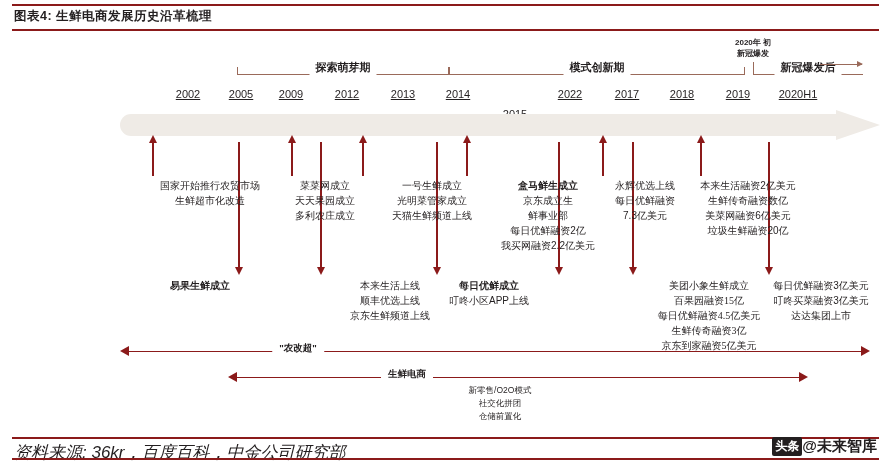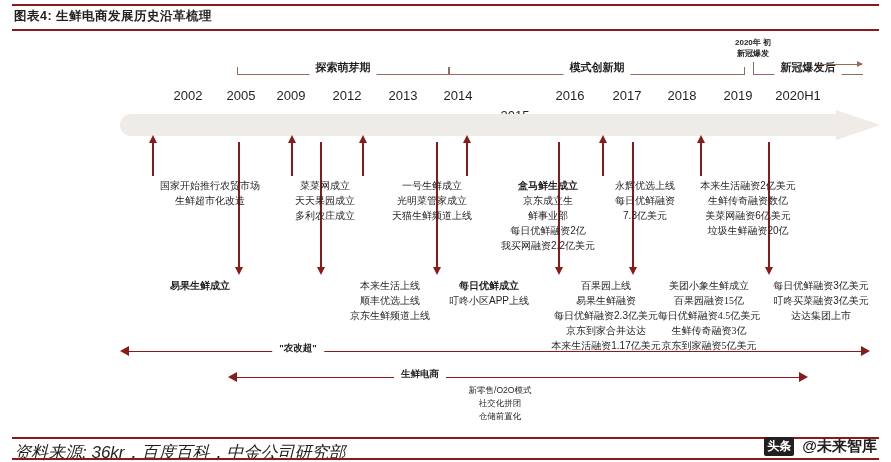--- a/index.html
+++ b/index.html
@@ -27,21 +27,21 @@
   
   .footer-rule-top{position:absolute;left:12px;top:437px;width:867px;height:1.5px;background:#8b1a1a;}
   .footer-rule-bottom{position:absolute;left:12px;top:458px;width:867px;height:2px;background:#8b1a1a;}
   .footer-text{
     position:absolute;left:14px;top:441px;
     font-size:17px;font-style:italic;color:#231f20;
   }
   .brand{
     position:absolute;right:14px;top:437px;
     font-size:15px;font-weight:bold;color:#231f20;
-    display:flex;align-items:flex-end;gap:8px;
+    display:flex;align-items:flex-end;gap:0;
   }
   .brand .tag{
     display:inline-block;background:#231f20;color:#fff;
     font-size:12px;font-weight:bold;padding:1px 3px;border-radius:2px;
   }
 
   
   .phase{position:absolute;height:20px;}
   .phase .bar{position:absolute;left:0;top:10px;width:100%;height:1px;background:#9a6a5a;}
   .phase .cap-l,.phase .cap-r{position:absolute;top:3px;width:1px;height:8px;background:#9a6a5a;}
@@ -58,22 +58,23 @@
   }
 
   
   .covid-note{
     position:absolute;text-align:center;font-size:8px;font-weight:bold;color:#231f20;line-height:1.35;
   }
   .covid-tick{position:absolute;width:1px;background:#9a6a5a;}
 
   
   .year{
-    position:absolute;top:88px;font-size:13px;color:#231f20;transform:translateX(-50%);
+    position:absolute;top:88px;font-size:11px;color:#231f20;transform:translateX(-50%);
     white-space:nowrap;
+    text-decoration:underline;
   }
 
   
   .grey-arrow{position:absolute;left:120px;top:110px;width:760px;height:30px;}
   .grey-arrow .body{
     position:absolute;left:0;top:4px;width:717px;height:22px;background:#efebe6;
     border-top-left-radius:11px;border-bottom-left-radius:11px;
   }
   .grey-arrow .head{
     position:absolute;left:716px;top:0px;width:0;height:0;
@@ -150,21 +151,21 @@
   </div>
   <div class="phase-arrow" style="left:820px;top:64px;width:42px;"></div>
 
   <div class="year" style="left:188px;">2002</div>
   <div class="year" style="left:241px;">2005</div>
   <div class="year" style="left:291px;">2009</div>
   <div class="year" style="left:347px;">2012</div>
   <div class="year" style="left:403px;">2013</div>
   <div class="year" style="left:458px;">2014</div>
   <div class="year" style="left:515px;margin-top:20px;">2015</div>
-  <div class="year" style="left:570px;">2016</div>
+  <div class="year" style="left:570px;">2022</div>
   <div class="year" style="left:627px;">2017</div>
   <div class="year" style="left:682px;">2018</div>
   <div class="year" style="left:738px;">2019</div>
   <div class="year" style="left:798px;">2020H1</div>
 
   <div class="grey-arrow">
     <div class="body"></div>
     <div class="head"></div>
   </div>
 
@@ -230,27 +231,20 @@
     <div class="bold">每日优鲜成立</div>
     <div>叮咚小区APP上线</div>
   </div>
 
   <div class="ev c" style="left:358px;top:278px;">
     <div>本来生活上线</div>
     <div>顺丰优选上线</div>
     <div>京东生鲜频道上线</div>
   </div>
 
-  <div class="ev c" style="left:574px;top:278px;">
-    <div>百果园上线</div>
-    <div>易果生鲜融资</div>
-    <div>每日优鲜融资2.3亿美元</div>
-    <div>京东到家合并达达</div>
-    <div>本来生活融资1.17亿美元</div>
-  </div>
 
   <div class="ev c" style="left:677px;top:278px;font-family:Liberation Serif, serif;">
     <div>美团小象生鲜成立</div>
     <div>百果园融资15亿</div>
     <div>每日优鲜融资4.5亿美元</div>
     <div>生鲜传奇融资3亿</div>
     <div>京东到家融资5亿美元</div>
   </div>
 
   <div class="ev c" style="left:789px;top:278px;">
@@ -263,21 +257,21 @@
     <div class="a-l"></div>
     <div class="ln"></div>
     <div class="a-r"></div>
     <div class="cap" style="left:178px;">"农改超"</div>
   </div>
 
   <div class="darrow" style="left:228px;top:372px;width:580px;">
     <div class="a-l"></div>
     <div class="ln"></div>
     <div class="a-r"></div>
-    <div class="cap" style="left:192px;font-family:Liberation Serif, serif;">生鲜电商</div>
+    <div class="cap" style="left:179px;font-family:Liberation Serif, serif;">生鲜电商</div>
   </div>
 
   <div class="mid-note" style="left:500px;top:384px;">
     <div>新零售/O2O模式</div>
     <div>社交化拼团</div>
     <div>仓储前置化</div>
   </div>
 
   <div class="footer-rule-top"></div>
   <div class="footer-text">资料来源: 36kr，百度百科，中金公司研究部</div>

